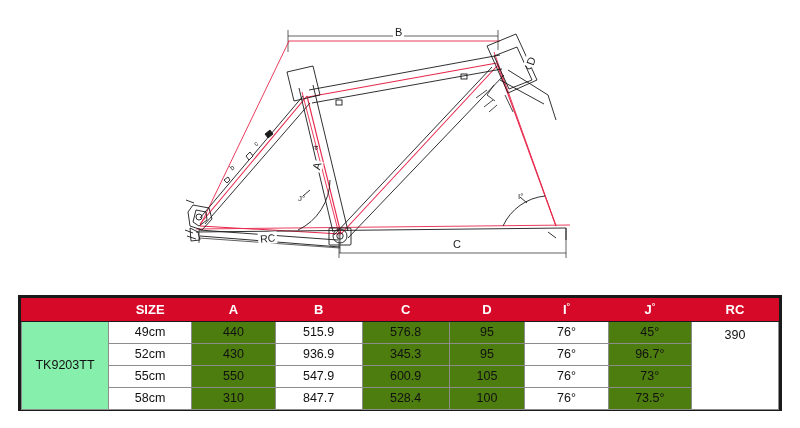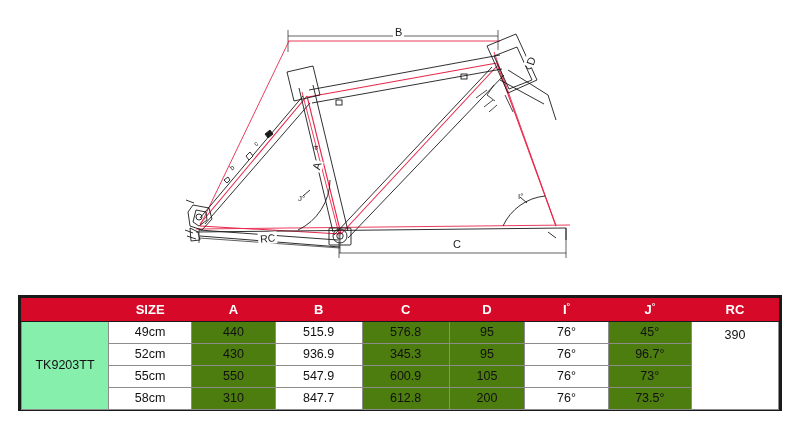--- a/index.html
+++ b/index.html
@@ -318,22 +318,22 @@
           <td class="white">547.9</td>
           <td class="gray">600.9</td>
           <td class="gray">105</td>
           <td class="white">76°</td>
           <td class="gray">73°</td>
         </tr>
         <tr>
           <td class="white">58cm</td>
           <td class="gray">310</td>
           <td class="white">847.7</td>
-          <td class="gray">612.8</td>
-          <td class="gray">200</td>
+          <td class="gray">528.4</td>
+          <td class="gray">100</td>
           <td class="white">76°</td>
           <td class="gray">73.5°</td>
         </tr>
       </tbody>
     </table>
   </div>
 
 </div>
 
 </body></html>

